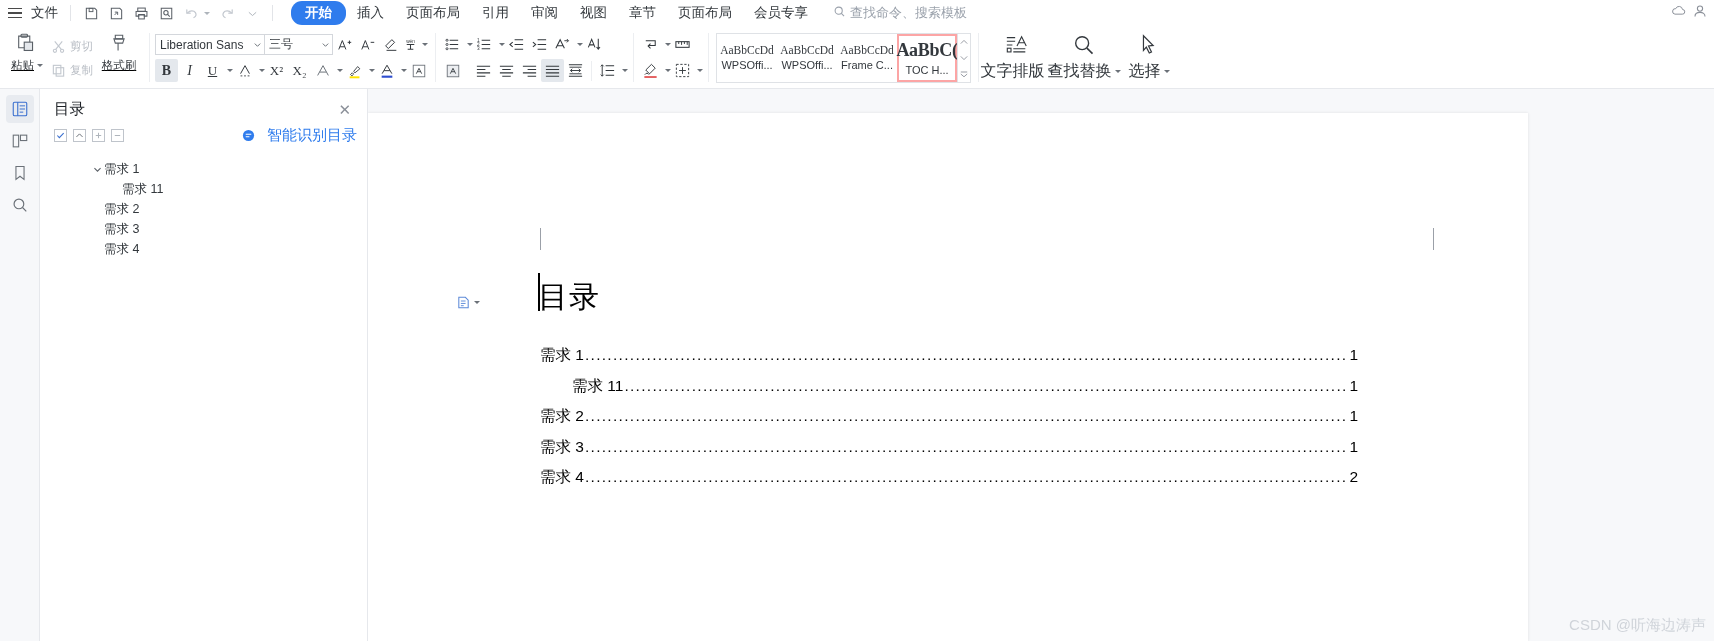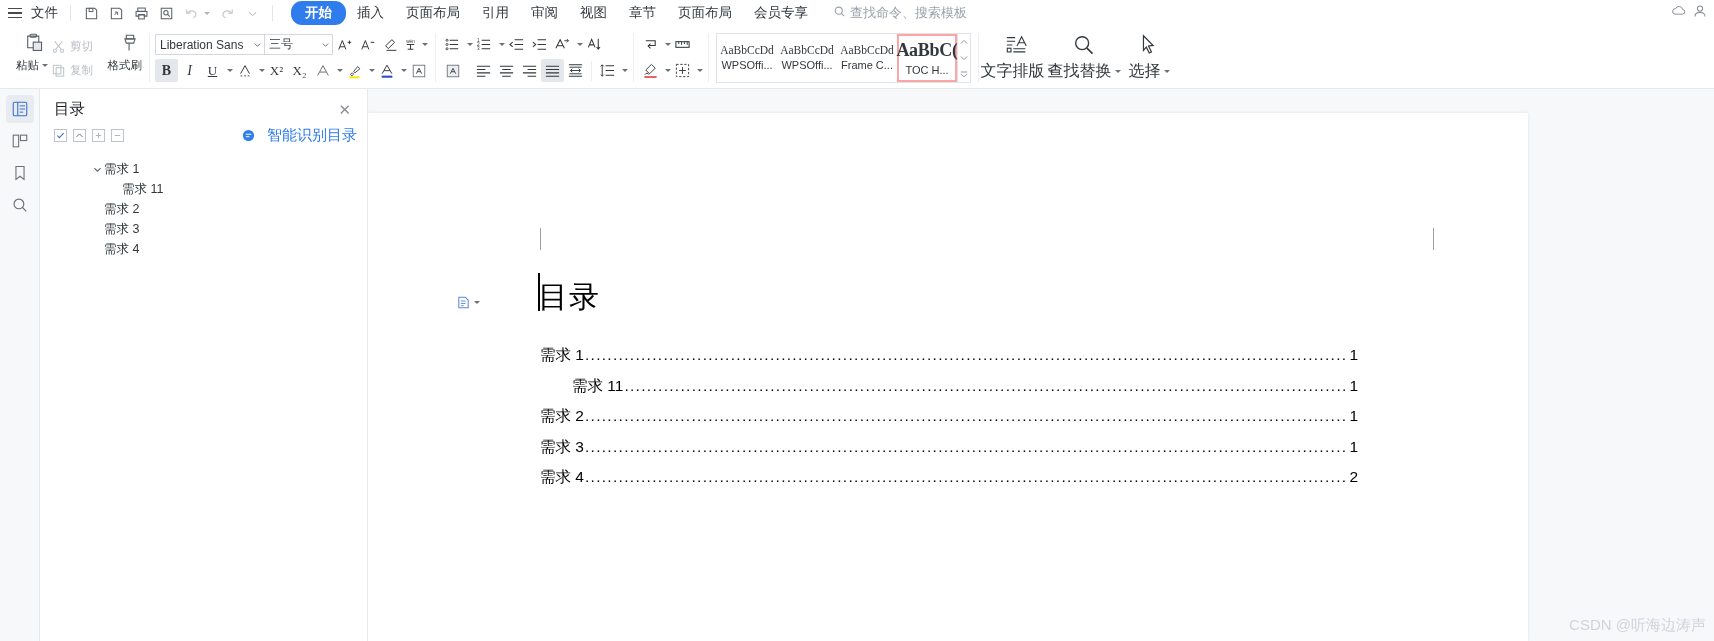--- a/index.html
+++ b/index.html
@@ -41,22 +41,22 @@
   .ribbon {
     height:62px; background:#ffffff; display:flex; align-items:stretch;
     border-bottom:1px solid #e6e8ec; position:relative;
   }
   .rgroup { display:flex; align-items:center; padding:0 4px; }
   .rsep { width:1px; background:#eceef1; margin:6px 3px; }
 
   
   .clip { display:flex; align-items:flex-start; padding:3px 4px 0 6px; }
   .bigbtn {
-    width:42px; display:flex; flex-direction:column; align-items:flex-end;
-    cursor:pointer; padding-top:2px;
+    width:42px; display:flex; flex-direction:column; align-items:center;
+    cursor:pointer; padding-top:2px;text-decoration:underline;
   }
   .bigbtn .lbl { font-size:11.5px; color:#33383d; margin-top:2px; white-space:nowrap; }
   .clipcol { display:flex; flex-direction:column; justify-content:center; padding-top:4px; }
   .smallrow { display:flex; align-items:center; height:24px; cursor:pointer; padding:0 3px; }
   .smallrow .lbl { font-size:11.5px; margin-left:4px; white-space:nowrap; color:#b9bec5; }
   .caret { width:0; height:0; border-left:3px solid transparent; border-right:3px solid transparent; border-top:3.5px solid #6b7178; margin-left:3px; }
   .caret.dim { border-top-color:#aeb4bb; }
 
   
   .fontarea { display:flex; flex-direction:column; justify-content:center; padding:0 2px; }

